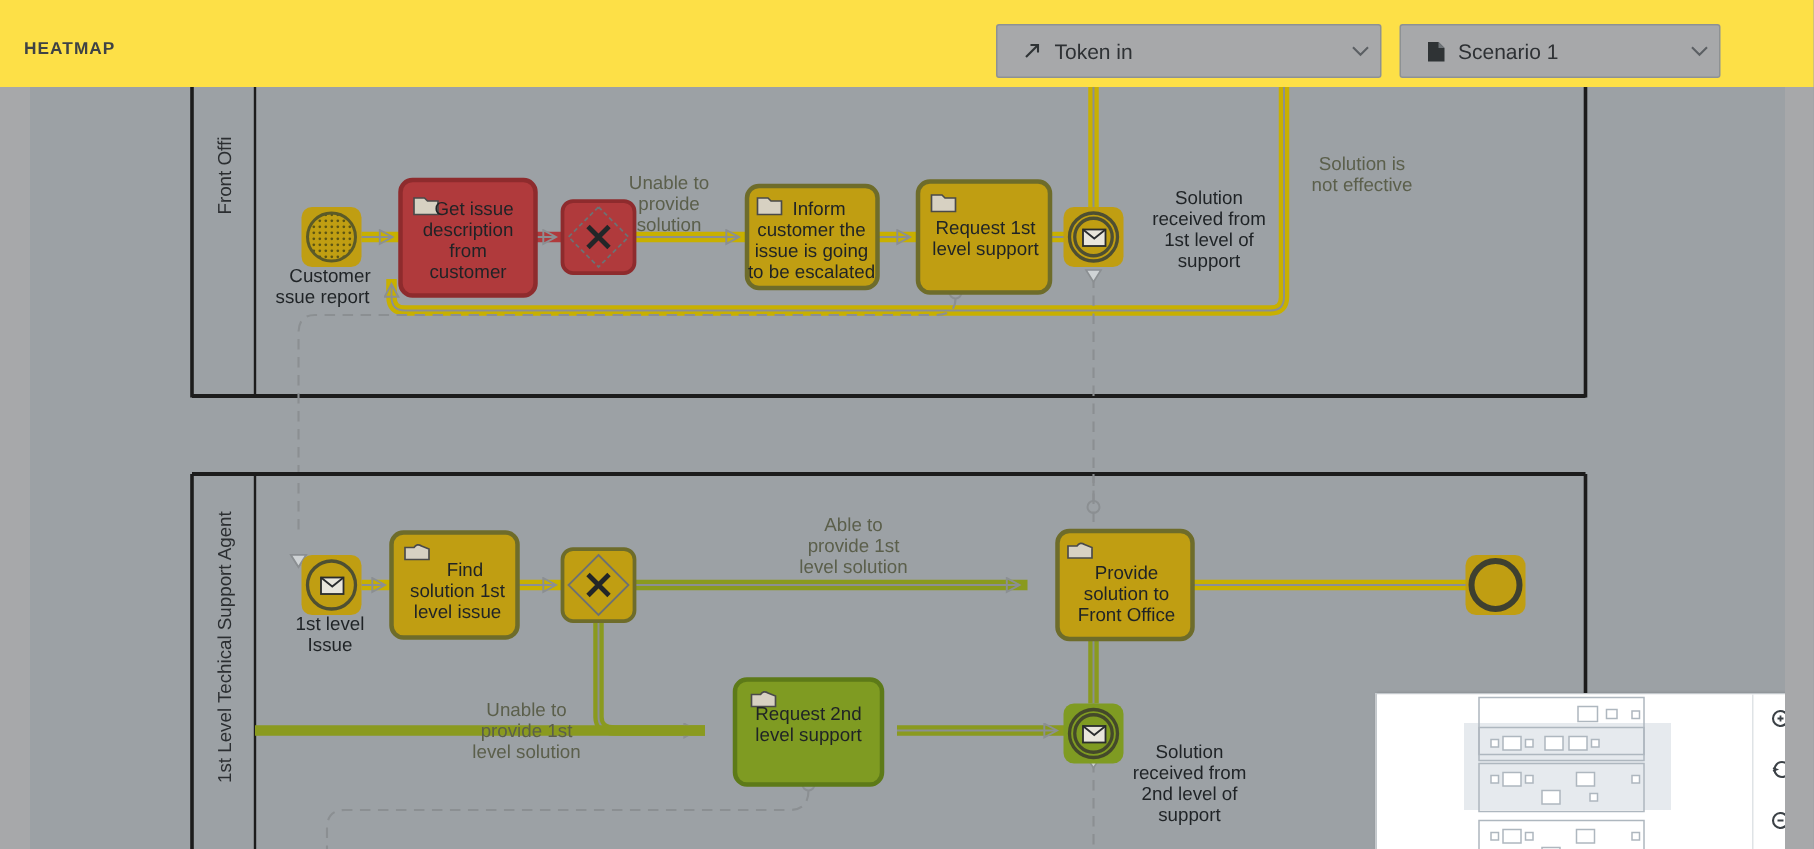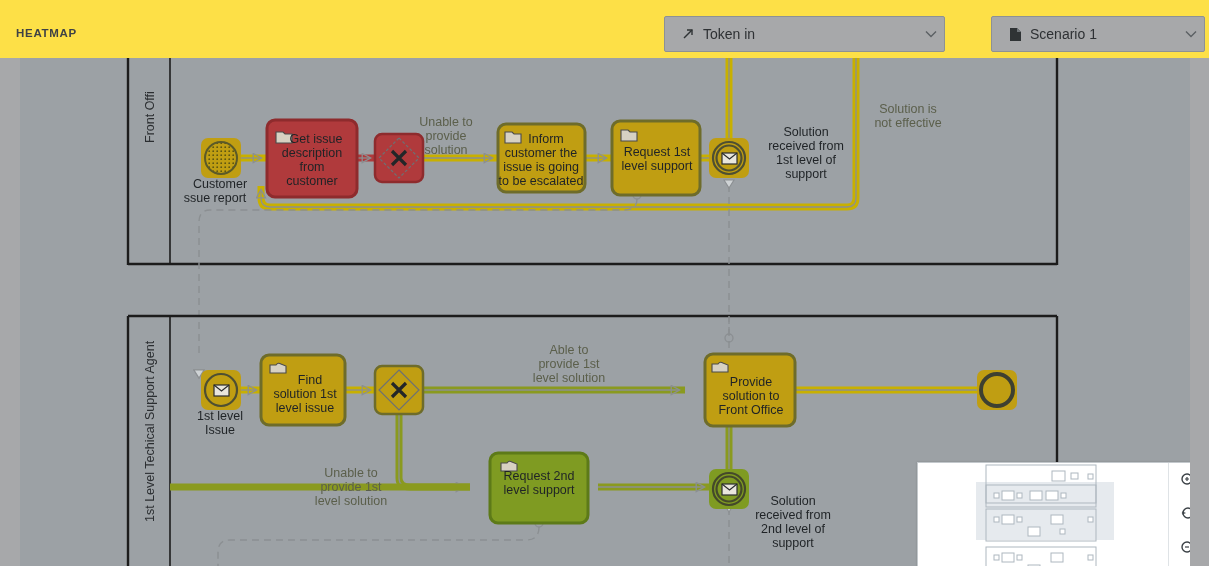--- a/index.html
+++ b/index.html
@@ -24,22 +24,22 @@
     color:#3f4245;
   }
   .dropdown {
     position:absolute; top:16px; height:36px;
     background:#a7a8aa;
     border:1px solid #8d9194;
     border-radius:2px;
     display:flex; align-items:center;
     cursor:pointer;
   }
-  #dd-metric { left:664px; width:281px; }
-  #dd-scenario { left:991px; width:214px; }
+  #dd-metric { left:664px; width:257px; }
+  #dd-scenario { left:933px; width:214px; }
   .dd-ico {
     width:26px; margin-left:10px;
     display:flex; align-items:center; justify-content:center;
     color:#2f3335;
   }
   .dd-label {
     flex:1; font-size:14px; color:#2e3134;
     margin-left:2px; white-space:nowrap; overflow:hidden;
   }
   .dd-caret {

